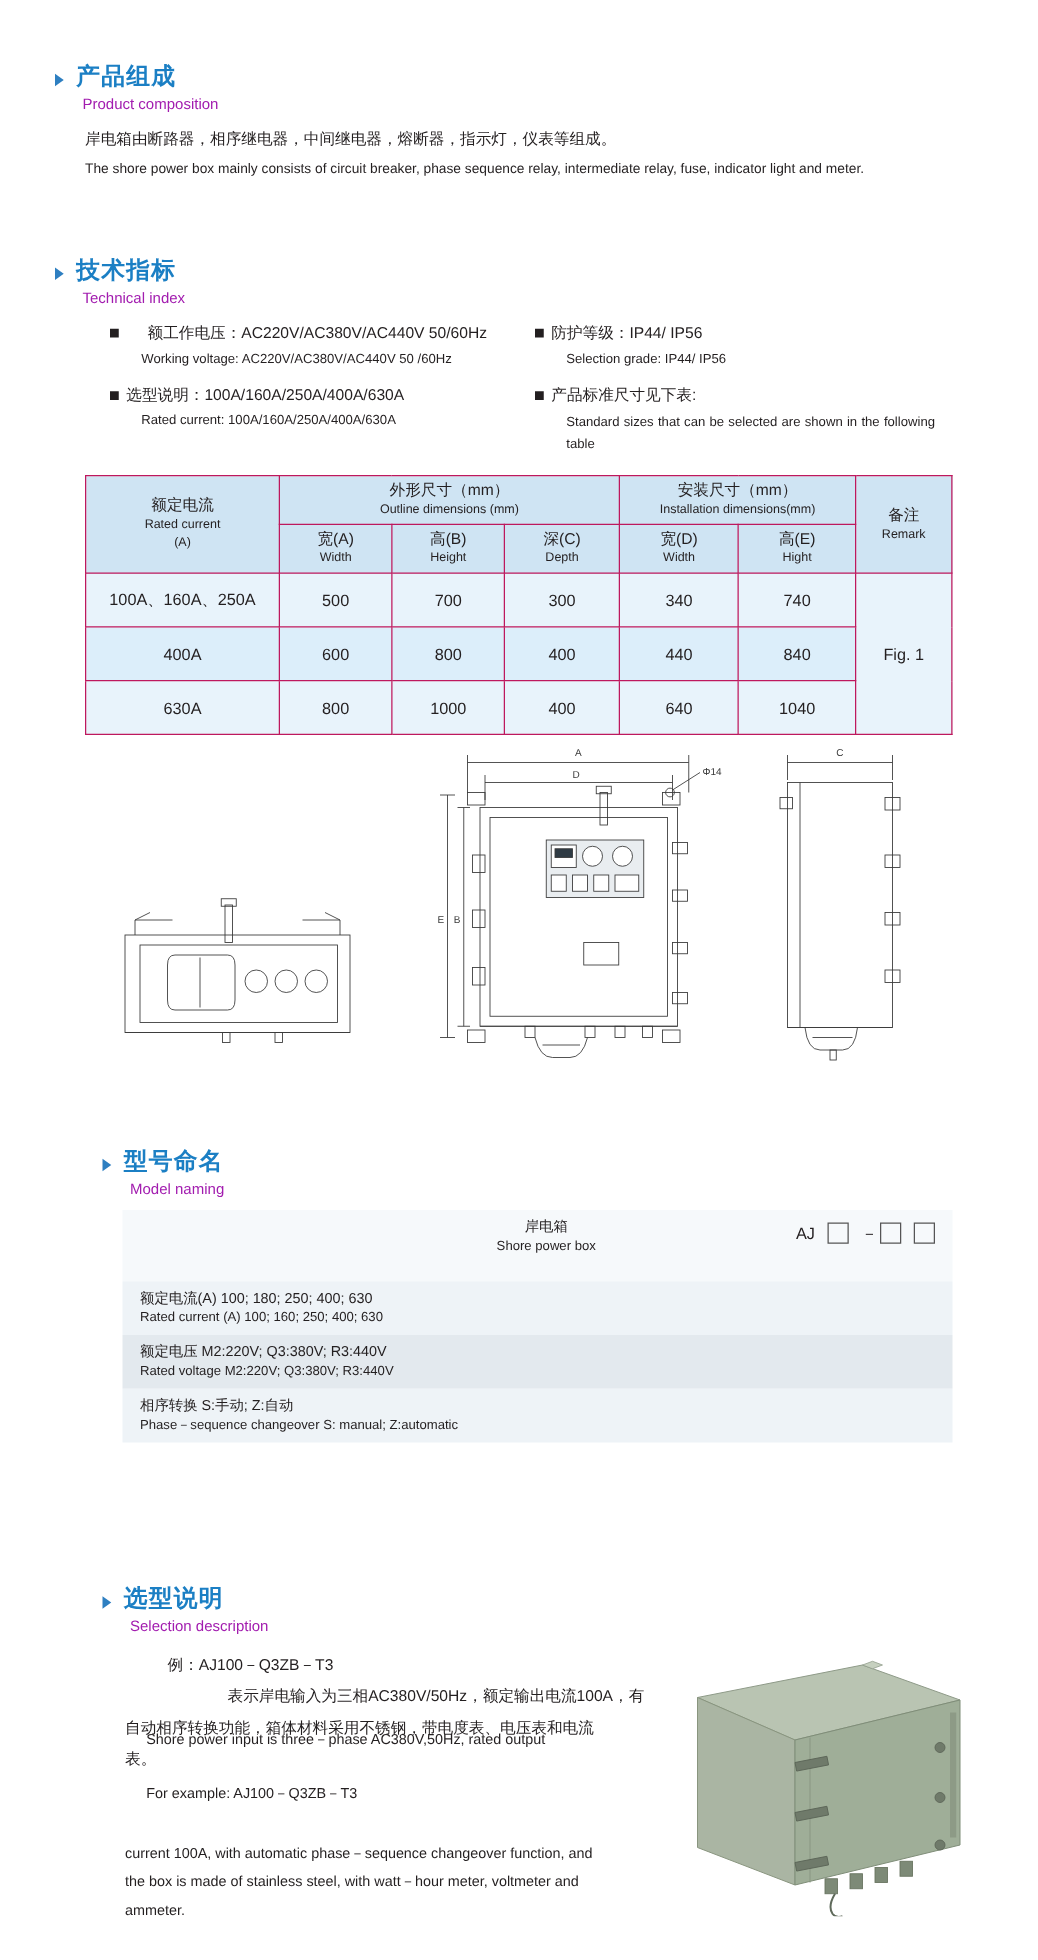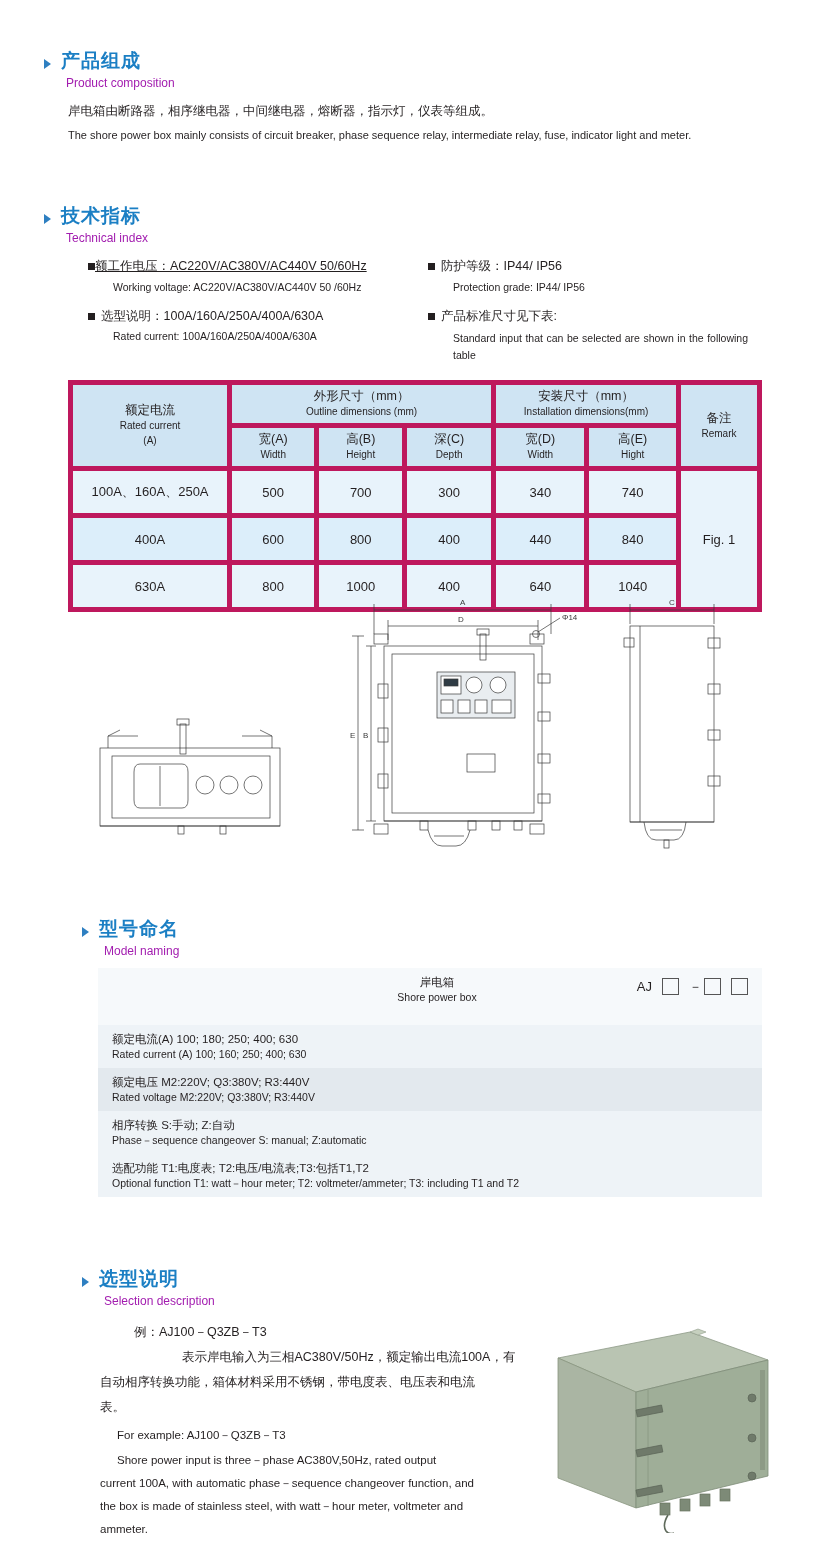--- a/index.html
+++ b/index.html
@@ -90,21 +90,21 @@
   
   #spec-table {
     position: absolute;
     left: 68px;
     top: 380px;
     width: 694px;
     border-collapse: collapse;
     font-size: 12px;
   }
   #spec-table td {
-    border: 5px solid #be185d;
+    border: 1px solid #be185d;
     text-align: center;
     vertical-align: middle;
     color: #231f20;
   }
   #spec-table .hdr {
     background: #cfe4f3;
     padding: 4px 2px;
     line-height: 15px;
   }
   #spec-table .hdr .cn { font-size: 12.5px; display: block; }
@@ -201,34 +201,34 @@
 <div class="p-cn" style="left:68px; top:103px;">岸电箱由断路器，相序继电器，中间继电器，熔断器，指示灯，仪表等组成。</div>
 <div class="p-en" style="left:68px; top:129px;">The shore power box mainly consists of circuit breaker, phase sequence relay, intermediate relay, fuse, indicator light and meter.</div>
 
 <div class="section-head" style="left:44px; top:207px;">
   <span class="arrow"></span>
   <span class="cn">技术指标</span>
   <span class="en">Technical index</span>
 </div>
 
 <div class="sq" style="left:88px; top:263px;"></div>
-<div class="ti-cn" style="left:95px; top:258px;text-decoration:underline;">额工作电压：AC220V/AC380V/AC440V  50/60Hz</div>
+<div class="ti-cn" style="left:118px; top:258px;">额工作电压：AC220V/AC380V/AC440V  50/60Hz</div>
 <div class="ti-en" style="left:113px; top:281px;">Working voltage: AC220V/AC380V/AC440V 50 /60Hz</div>
 
 <div class="sq" style="left:88px; top:313px;"></div>
 <div class="ti-cn" style="left:101px; top:308px;">选型说明：100A/160A/250A/400A/630A</div>
 <div class="ti-en" style="left:113px; top:330px;">Rated current: 100A/160A/250A/400A/630A</div>
 
 <div class="sq" style="left:428px; top:263px;"></div>
 <div class="ti-cn" style="left:441px; top:258px;">防护等级：IP44/ IP56</div>
-<div class="ti-en" style="left:453px; top:281px;">Protection grade: IP44/ IP56</div>
+<div class="ti-en" style="left:453px; top:281px;">Selection grade: IP44/ IP56</div>
 
 <div class="sq" style="left:428px; top:313px;"></div>
 <div class="ti-cn" style="left:441px; top:308px;">产品标准尺寸见下表:</div>
-<div class="ti-en-just" style="left:453px; top:330px; width:295px;">Standard  input  that  can  be  selected  are  shown  in  the following table</div>
+<div class="ti-en-just" style="left:453px; top:330px; width:295px;">Standard  sizes  that  can  be  selected  are  shown  in  the following table</div>
 
 <table id="spec-table">
   <tbody>
       <tr>
     <td class="hdr" rowspan="2" style="width:150px;">
       <span class="cn">额定电流</span>
       <span class="en">Rated current</span>
       <span class="en">(A)</span>
     </td>
     <td class="hdr" colspan="3" style="width:280px;">
@@ -421,39 +421,35 @@
     <span class="en">Rated current (A)  100; 160; 250; 400; 630</span>
   </div>
   <div class="mrow m-dark">
     <span class="cn">额定电压    M2:220V;  Q3:380V;  R3:440V</span>
     <span class="en">Rated voltage   M2:220V;  Q3:380V;  R3:440V</span>
   </div>
   <div class="mrow m-light">
     <span class="cn">相序转换  S:手动; Z:自动</span>
     <span class="en">Phase－sequence changeover  S: manual;  Z:automatic</span>
   </div>
-  <div class="mrow m-light">
-    <span class="cn">选配功能        T1:电度表;  T2:电压/电流表;T3:包括T1,T2</span>
-    <span class="en">Optional function   T1: watt－hour meter; T2: voltmeter/ammeter; T3: including T1 and T2</span>
-  </div>
 </div>
 
 <div class="section-head" style="left:82px; top:1270px;">
   <span class="arrow"></span>
   <span class="cn">选型说明</span>
   <span class="en">Selection description</span>
 </div>
 
 <div class="sel-cn" style="left:134px; top:1320px;">例：AJ100－Q3ZB－T3</div>
 <div class="sel-cn" style="left:134px; top:1345px;margin-left:48px;">表示岸电输入为三相AC380V/50Hz，额定输出电流100A，有</div>
 <div class="sel-cn" style="left:100px; top:1370px;">自动相序转换功能，箱体材料采用不锈钢，带电度表、电压表和电流</div>
 <div class="sel-cn" style="left:100px; top:1395px;">表。</div>
 
 <div class="sel-en" style="left:117px; top:1423px;">For example: AJ100－Q3ZB－T3</div>
-<div class="sel-en" style="left:117px; top:1448px;">Shore  power  input  is  three－phase  AC380V,50Hz,  rated  output</div>
+<div class="sel-en" style="left:117px; top:1380px;">Shore  power  input  is  three－phase  AC380V,50Hz,  rated  output</div>
 <div class="sel-en" style="left:100px; top:1471px;">current 100A, with automatic phase－sequence changeover function, and</div>
 <div class="sel-en" style="left:100px; top:1494px;">the box is made of stainless steel, with watt－hour meter, voltmeter and</div>
 <div class="sel-en" style="left:100px; top:1517px;">ammeter.</div>
 
 <div id="photo">
   <svg width="240" height="215" viewBox="0 0 240 215" xmlns="http://www.w3.org/2000/svg">
 
     <polygon points="18,40 150,14 228,42 96,74" fill="#b9c4b2" stroke="#8e9a88" stroke-width="0.8"></polygon>
 
     <polygon points="18,40 96,74 96,190 18,160" fill="#aab5a3" stroke="#89957f" stroke-width="0.8"></polygon>

